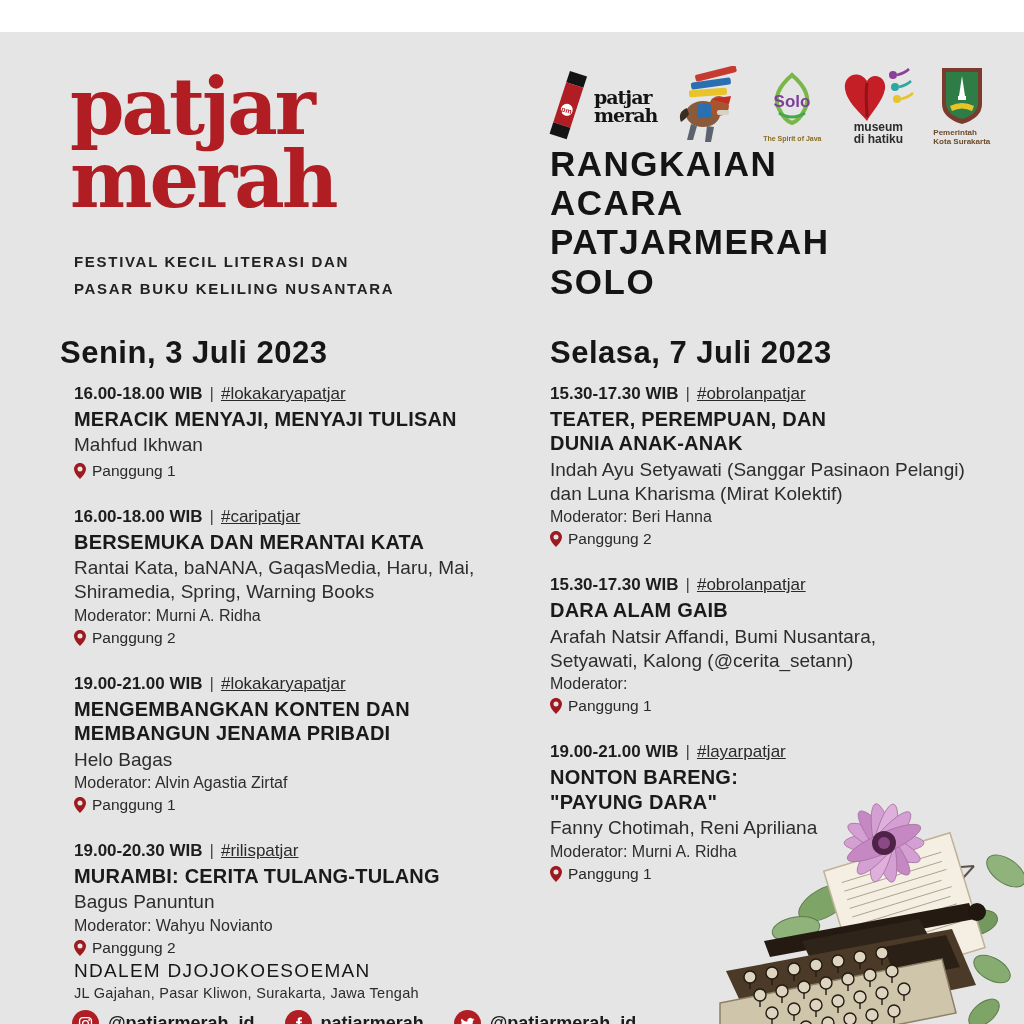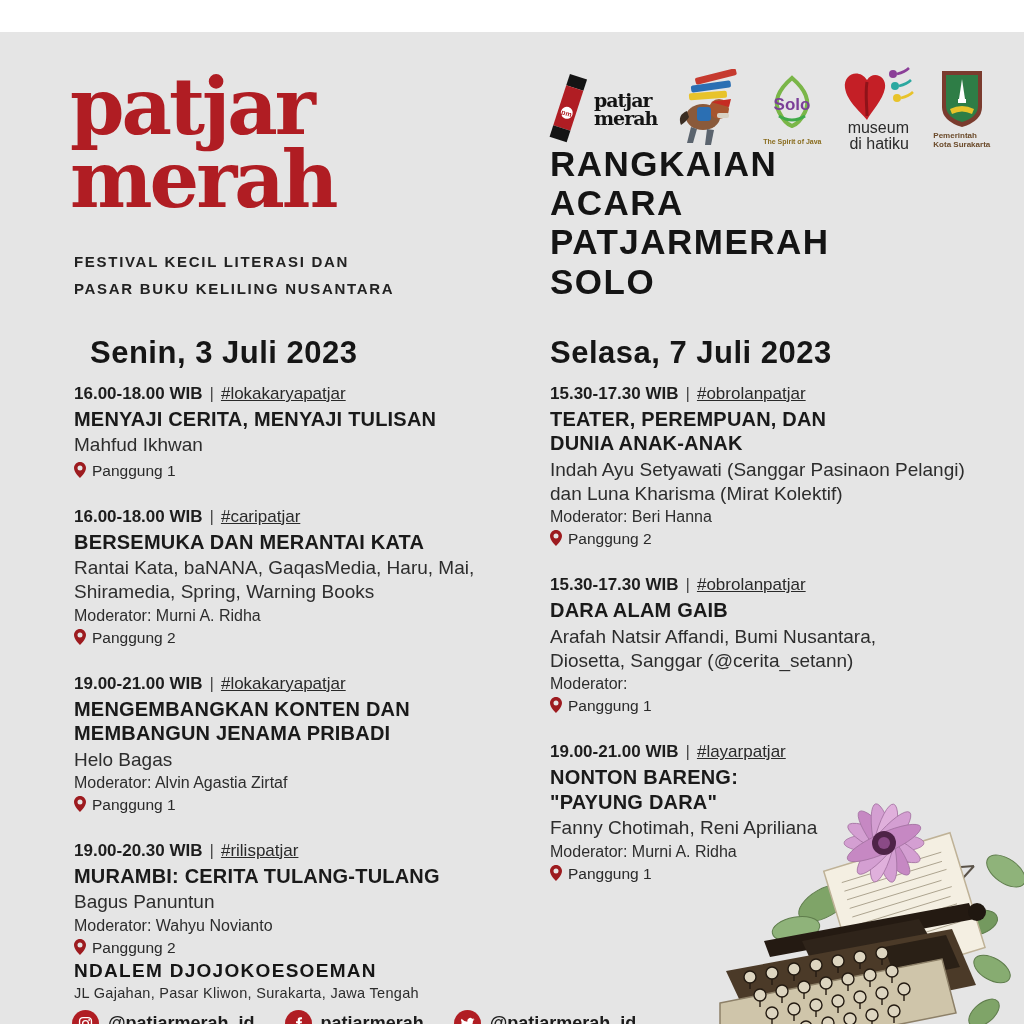--- a/index.html
+++ b/index.html
@@ -23,49 +23,49 @@
   
   .logo-row { position:absolute; left:548px; top:34px; display:flex; align-items:center; gap:16px; }
   .logo-item { display:flex; flex-direction:column; align-items:center; }
   .pm-small { display:flex; align-items:center; gap:6px; }
   .pm-small-text {
     font-family:"DejaVu Serif", serif; font-weight:bold; font-size:19px;
     line-height:0.95; letter-spacing:-1px; color:#141414;
   }
   .tiny-caption { font-size:7px; font-weight:bold; color:#8a6d1f; margin-top:2px; text-align:center; }
   .tiny-caption2 { font-size:8px; font-weight:bold; color:#6b4a2a; margin-top:2px; text-align:left; line-height:1.15; }
-  .museum-text { font-size:16px; font-weight:normal; color:#2b2b2b; line-height:1; text-align:right; margin-top:-8px; }
+  .museum-text { font-size:12px; font-weight:bold; color:#2b2b2b; line-height:1; text-align:right; margin-top:-8px; }
 
   
   .main-title {
     position:absolute; left:550px; top:112px;
     font-size:35px; font-weight:bold; letter-spacing:1.5px; line-height:1.12; color:#141414;
   }
 
   
   .day-heading { position:absolute; font-size:31px; font-weight:bold; letter-spacing:0.5px; color:#161616; }
-  .day1-heading { left:90px; top:303px; }
+  .day1-heading { left:60px; top:303px; }
   .day2-heading { left:550px; top:303px; }
 
   .events { position:absolute; top:352px; }
   .events-left { left:74px;  width:436px; }
   .events-right { left:550px; width:452px; }
   .event { margin-bottom:27px; }
   .event-time { font-size:17px; color:#1d1d1d; margin-bottom:3px; }
   .event-time .t { font-weight:bold; }
   .event-time .sep { font-weight:normal; color:#4a4a4a; margin:0 7px; }
   .event-time .tag { font-weight:normal; color:#2a2a2a;text-decoration:underline; }
   .event-title { font-size:20px; font-weight:bold; line-height:1.22; letter-spacing:0.2px; color:#1a1a1a; }
   .event-speakers { font-size:19px; line-height:1.28; color:#2d2d2d; margin-top:2px; }
   .event-mod { font-size:16px; color:#2d2d2d; margin-top:2px; }
-  .event-venue { display:flex; gap:6px; font-size:15.5px; color:#2a2a2a; margin-top:4px; }
+  .event-venue { display:flex; align-items:center; gap:6px; font-size:15.5px; color:#2a2a2a; margin-top:4px; }
   .pin { flex:0 0 auto; }
 
   
-  .venue-name { position:absolute; left:74px; top:928px; font-size:19px; font-weight:bold; letter-spacing:1.3px; color:#161616; }
+  .venue-name { position:absolute; left:74px; top:928px; font-size:19px; font-weight:normal; letter-spacing:1.3px; color:#161616; }
   .venue-address { position:absolute; left:74px; top:953px; font-size:14.5px; letter-spacing:0.3px; color:#2c2c2c; }
   .socials { position:absolute; left:72px; top:978px; display:flex; align-items:center; gap:30px; }
   .social { display:flex; align-items:center; gap:9px; }
   .social-badge { width:27px; height:27px; border-radius:50%; background:#b01d23; display:flex; align-items:center; justify-content:center; }
   .social-handle { font-size:18px; font-weight:bold; color:#1c1c1c; }
 
   
   .illustration { position:absolute; right:0; bottom:0; width:340px; height:305px; }
 </style>
 </head>
@@ -153,21 +153,21 @@
 
   <div class="day-heading day1-heading">Senin, 3 Juli 2023</div>
   <div class="day-heading day2-heading">Selasa, 7 Juli 2023</div>
 
   <div class="events events-left">
 
     <div class="event">
       <div class="event-time">
         <span class="t">16.00-18.00 WIB</span><span class="sep">|</span><span class="tag">#lokakaryapatjar</span>
       </div>
-      <div class="event-title pre">MENYAJI CERITA, MENYAJI TULISAN</div>
+      <div class="event-title pre">MERACIK MENYAJI, MENYAJI TULISAN</div>
       <div class="event-speakers pre">Mahfud Ikhwan</div>
       <div class="event-venue">
         <svg class="pin" width="12" height="16" viewBox="0 0 24 32">
             <path d="M12 0C5.4 0 0 5.4 0 12c0 9 12 20 12 20s12-11 12-20C24 5.4 18.6 0 12 0zm0 17a5 5 0 1 1 0-10 5 5 0 0 1 0 10z" fill="#9d1b1f"></path>
           </svg>
         <span>Panggung 1</span>
       </div>
     </div>
 
     <div class="event">
@@ -236,21 +236,21 @@
         <span>Panggung 2</span>
       </div>
     </div>
 
     <div class="event">
       <div class="event-time">
         <span class="t">15.30-17.30 WIB</span><span class="sep">|</span><span class="tag">#obrolanpatjar</span>
       </div>
       <div class="event-title pre">DARA ALAM GAIB</div>
       <div class="event-speakers pre">Arafah Natsir Affandi, Bumi Nusantara,
-Diosetta, Sanggar (@cerita_setann)</div>
+Setyawati, Kalong (@cerita_setann)</div>
       <div class="event-mod">Moderator:</div>
       <div class="event-venue">
         <svg class="pin" width="12" height="16" viewBox="0 0 24 32">
             <path d="M12 0C5.4 0 0 5.4 0 12c0 9 12 20 12 20s12-11 12-20C24 5.4 18.6 0 12 0zm0 17a5 5 0 1 1 0-10 5 5 0 0 1 0 10z" fill="#9d1b1f"></path>
           </svg>
         <span>Panggung 1</span>
       </div>
     </div>
 
     <div class="event">

